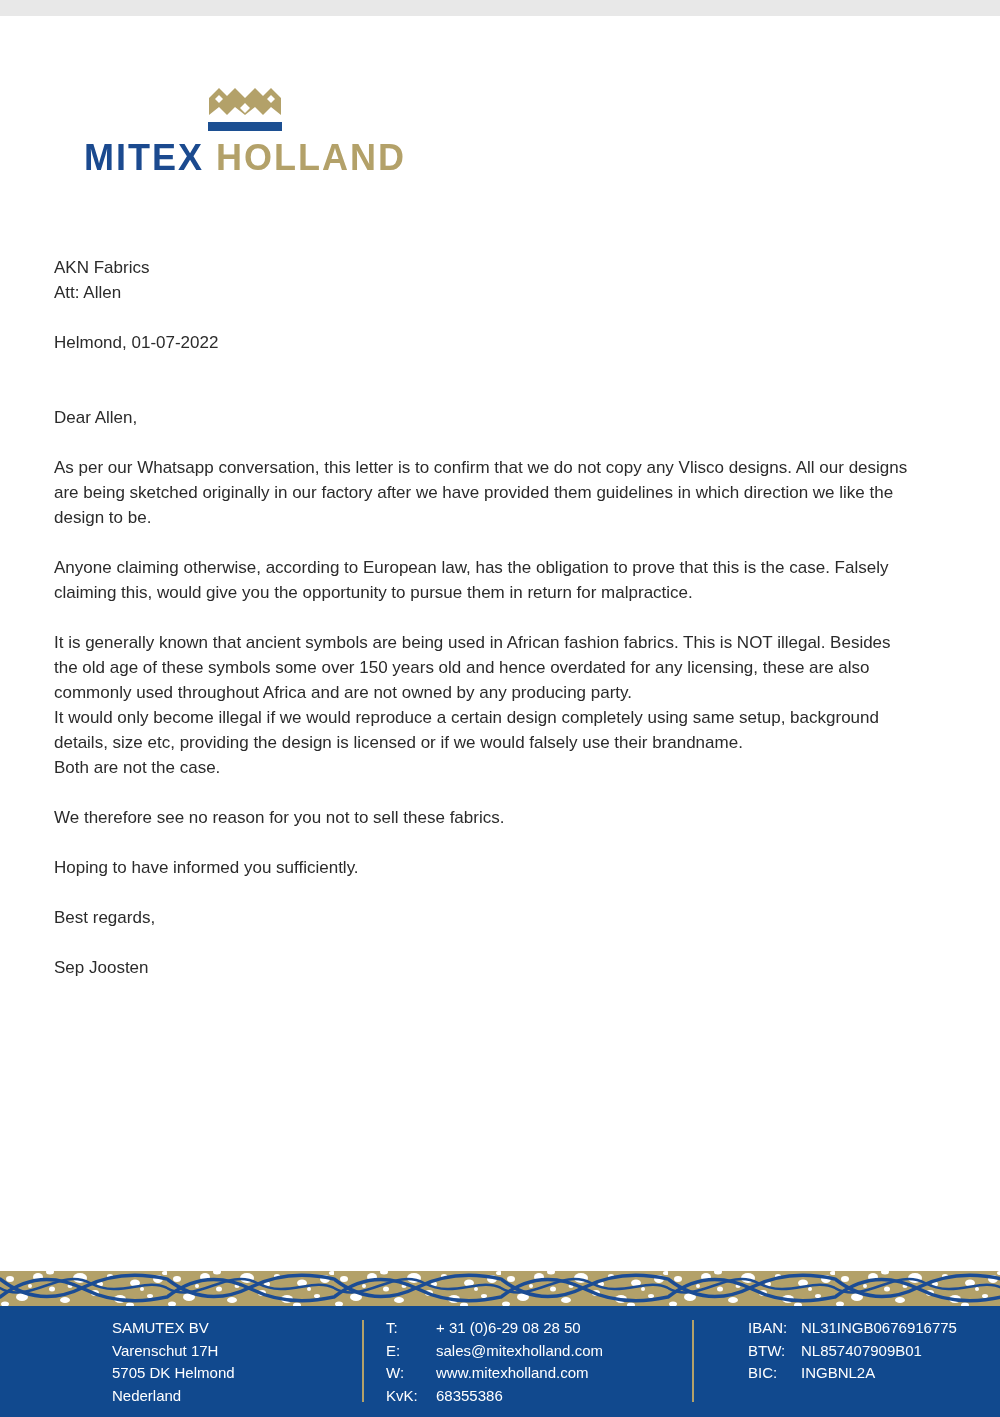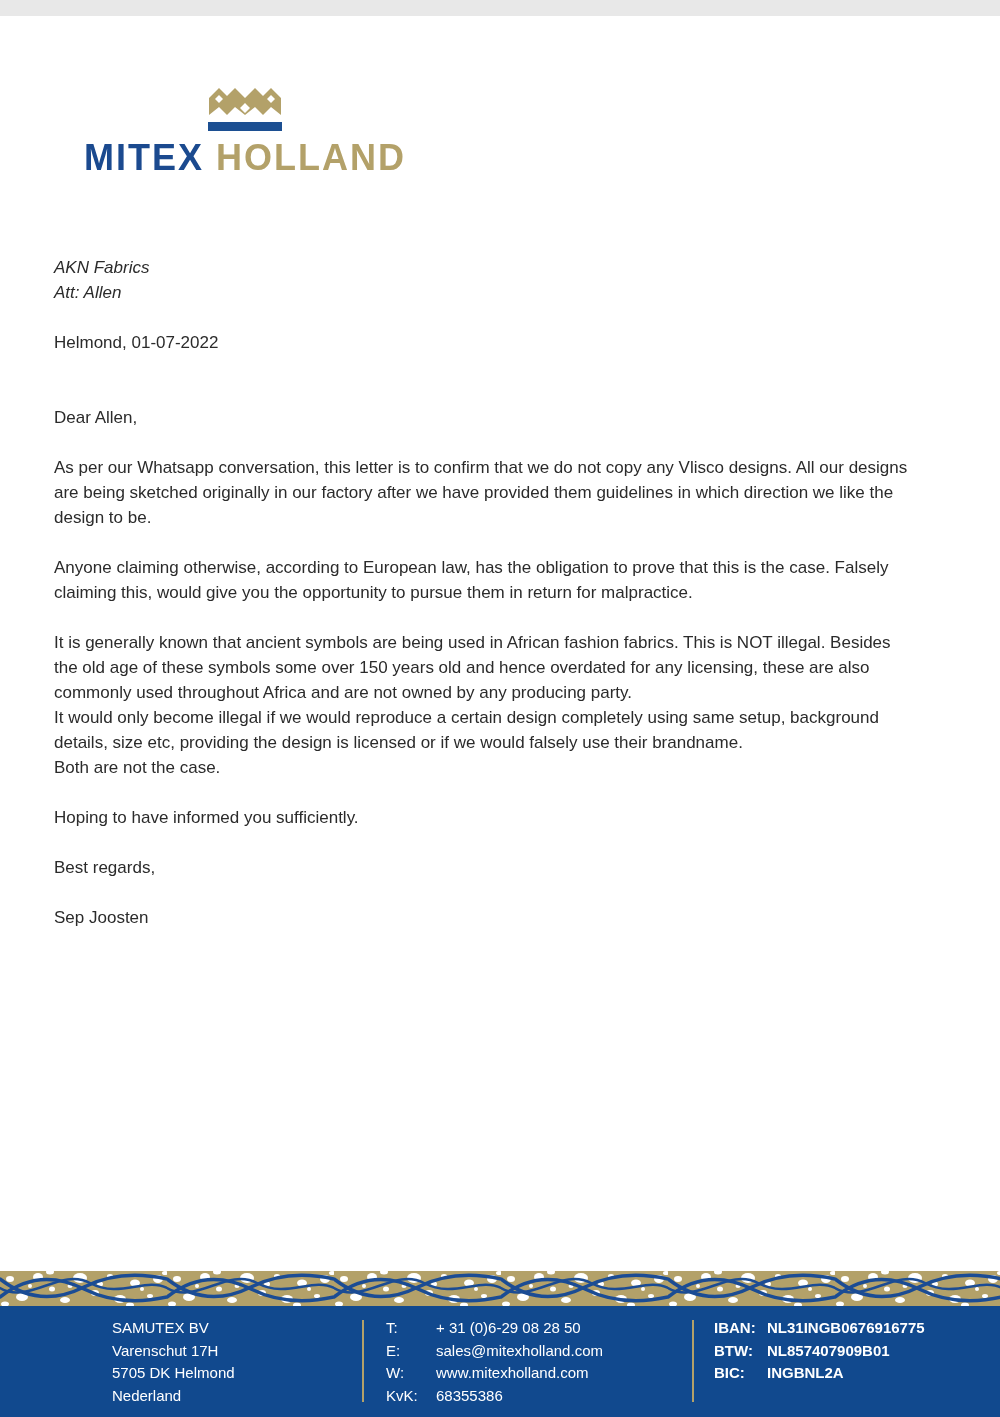--- a/index.html
+++ b/index.html
@@ -36,21 +36,21 @@
     color:#8a8a8c;
   }
   
   .letter{
     margin:75px 90px 0 54px;
     width:856px;
     font-size:17px;
     line-height:25px;
   }
   .letter p{margin:0;}
-  .addr-block p{margin:0;font-style:italic;}
+  .addr-block p{margin:0;}
   .dateline{margin-top:25px !important;}
   .salutation{margin-top:50px !important;}
   .block{margin-top:25px;}
   .sig-block{margin-top:25px;}
   
   .footer{
     position:absolute;
     left:0;bottom:0;
     width:1000px;
   }
@@ -60,21 +60,21 @@
     width:1000px;height:127px;
     background:#11498e;
     color:#ffffff;
     font-size:15px;
     border-bottom:3px solid #0ea5e9;
     box-sizing:border-box;
   }
   .fcol{position:absolute;top:11px;line-height:22.5px;}
   .fcol-address{left:112px;}
   .fcol-contact{left:386px;}
-  .fcol-finance{left:714px;font-weight:bold;}
+  .fcol-finance{left:748px;}
   .frow{display:flex;}
   .flabel{display:inline-block;min-width:50px;}
   .fcol-finance .flabel{min-width:53px;}
   .fdivider{
     position:absolute;top:14px;
     width:2px;height:82px;
     background:#b3a169;
   }
   .fdivider-1{left:362px;}
   .fdivider-2{left:692px;}
@@ -117,20 +117,23 @@
     <div class="block">
       <p>Anyone claiming otherwise, according to European law, has the obligation to prove that this is the case. Falsely claiming this, would give you the opportunity to pursue them in return for malpractice.</p>
     </div>
 
     <div class="block">
       <p>It is generally known that ancient symbols are being used in African fashion fabrics. This is NOT illegal. Besides the old age of these symbols some over 150 years old and hence overdated for any licensing, these are also commonly used throughout Africa and are not owned by any producing party.</p>
       <p>It would only become illegal if we would reproduce a certain design completely using same setup, background details, size etc, providing the design is licensed or if we would falsely use their brandname.</p>
       <p>Both are not the case.</p>
     </div>
 
+    <div class="block">
+      <p>We therefore see no reason for you not to sell these fabrics.</p>
+    </div>
 
     <div class="block">
       <p>Hoping to have informed you sufficiently.</p>
     </div>
 
     <div class="block">
       <p>Best regards,</p>
     </div>
 
     <div class="sig-block">

